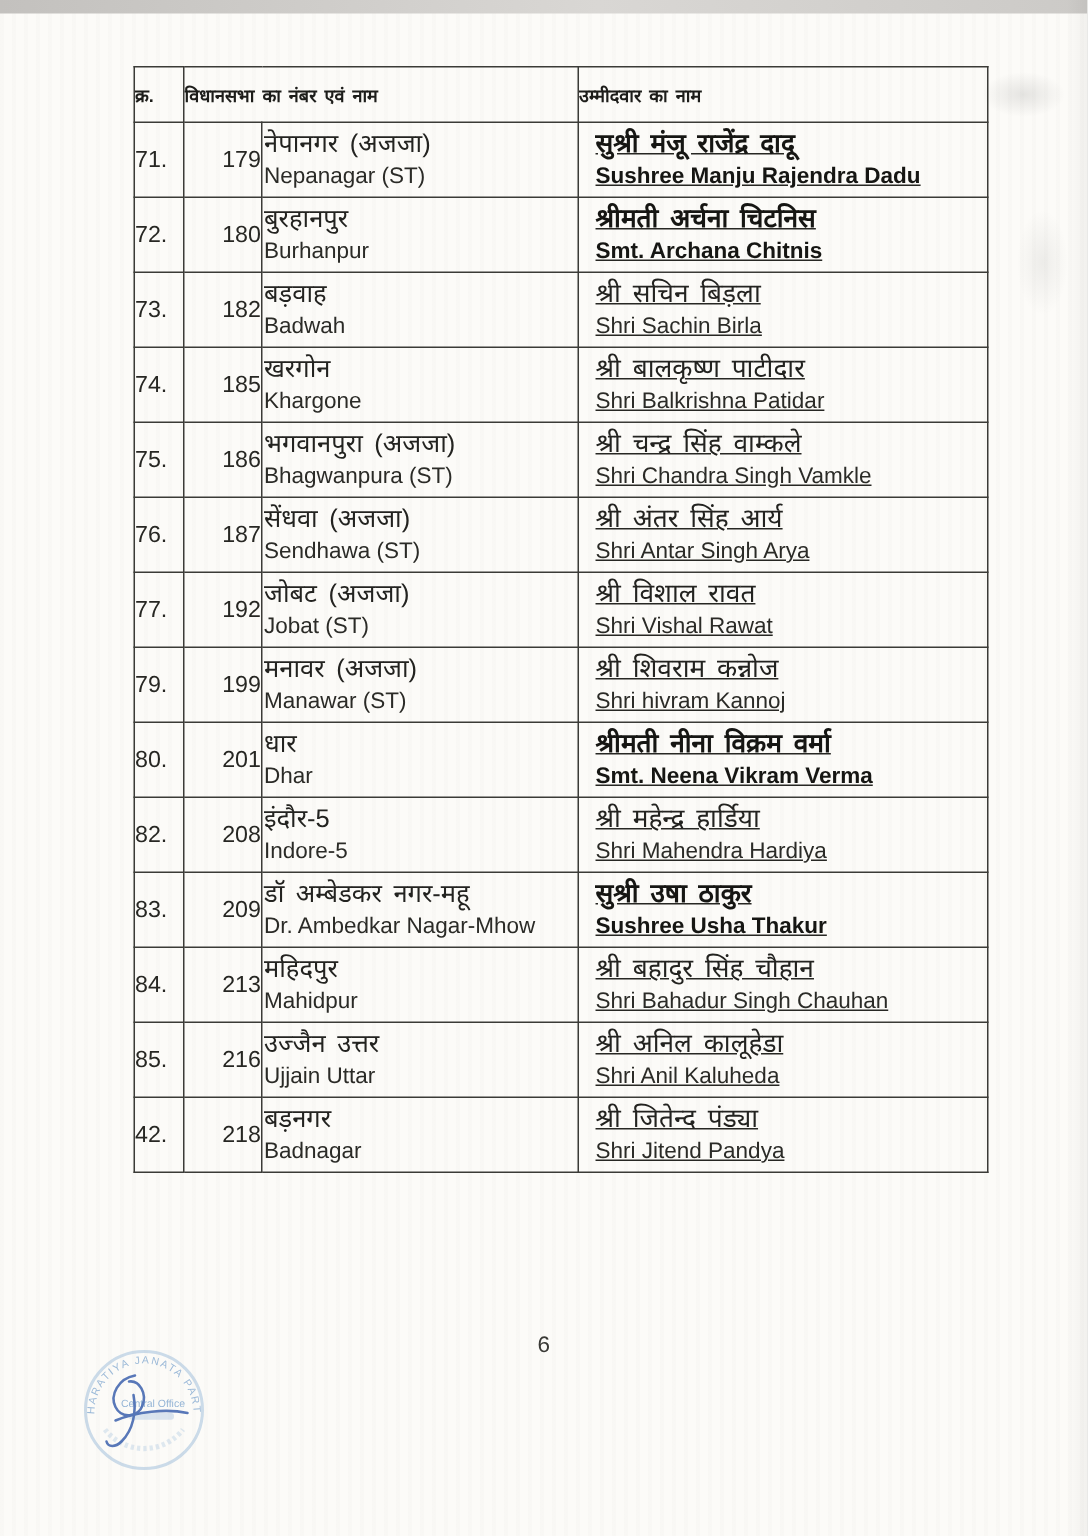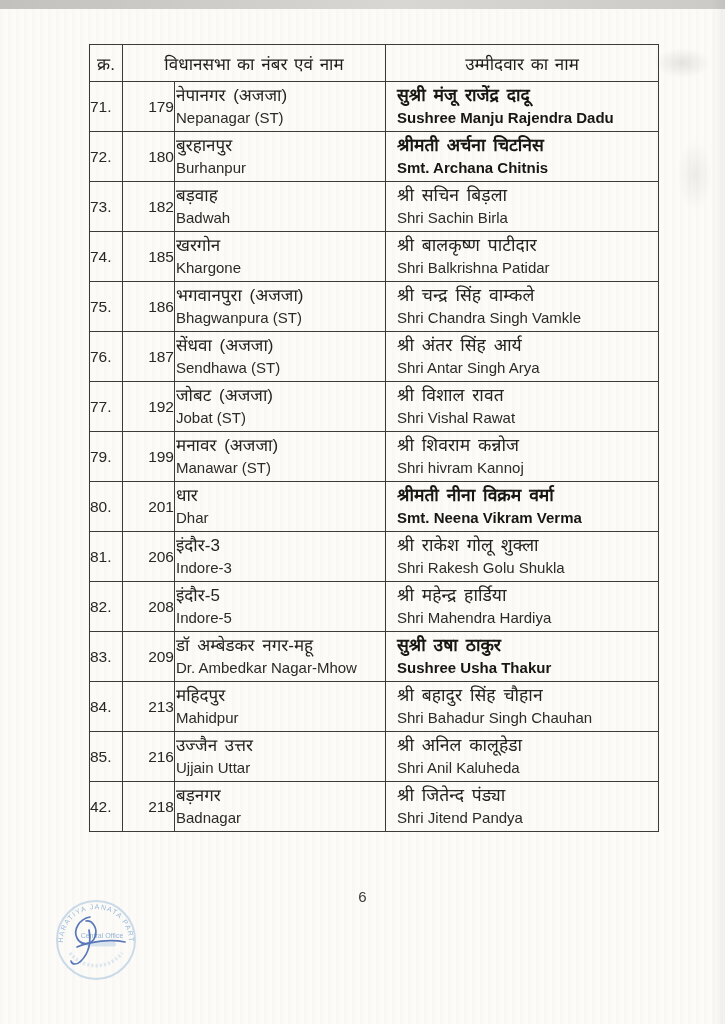--- a/index.html
+++ b/index.html
@@ -37,31 +37,31 @@
     table-layout:fixed;
   }
   .candidates th,.candidates td{
     border:1.6px solid #3b3b37;
     padding:0;
     vertical-align:middle;
     overflow:hidden;
   }
   .candidates thead tr{height:37px;}
   .candidates thead th{
-    font-weight:normal;
-    font-size:17px;
-    text-align:center;
+    font-weight:bold;
+    font-size:12px;
+    text-align:left;
     word-spacing:2px;
     color:#1d1d1a;
   }
   .candidates tbody tr{height:50px;}
   td.c-sr{text-align:left;font-size:15.5px;}
   td.c-num{text-align:right;font-size:15.5px;}
   td.c-name{padding:2px 4px 3px 1px;}
-  td.c-cand{padding:2px 4px 3px 11px;}
+  td.c-cand{padding:2px 4px 3px 11px;text-decoration:underline;}
   .hi{
     font-size:17px;line-height:23px;
     word-spacing:3px;
     white-space:nowrap;
     color:#232320;
   }
   td.c-cand .hi{font-size:17.5px;}
   .en{
     font-size:15px;line-height:21px;
     white-space:nowrap;
@@ -218,32 +218,20 @@
       <td class="c-name">
         <div class="hi">धार</div>
         <div class="en">Dhar</div>
       </td>
       <td class="c-cand">
         <div class="hi">श्रीमती नीना विक्रम वर्मा</div>
         <div class="en">Smt. Neena Vikram Verma</div>
       </td>
     </tr>
 
-    <tr>
-      <td class="c-sr"><span>81.</span></td>
-      <td class="c-num"><span>206</span></td>
-      <td class="c-name">
-        <div class="hi">इंदौर-3</div>
-        <div class="en">Indore-3</div>
-      </td>
-      <td class="c-cand">
-        <div class="hi">श्री राकेश गोलू शुक्ला</div>
-        <div class="en">Shri Rakesh Golu Shukla</div>
-      </td>
-    </tr>
 
     <tr>
       <td class="c-sr"><span>82.</span></td>
       <td class="c-num"><span>208</span></td>
       <td class="c-name">
         <div class="hi">इंदौर-5</div>
         <div class="en">Indore-5</div>
       </td>
       <td class="c-cand">
         <div class="hi">श्री महेन्द्र हार्डिया</div>

